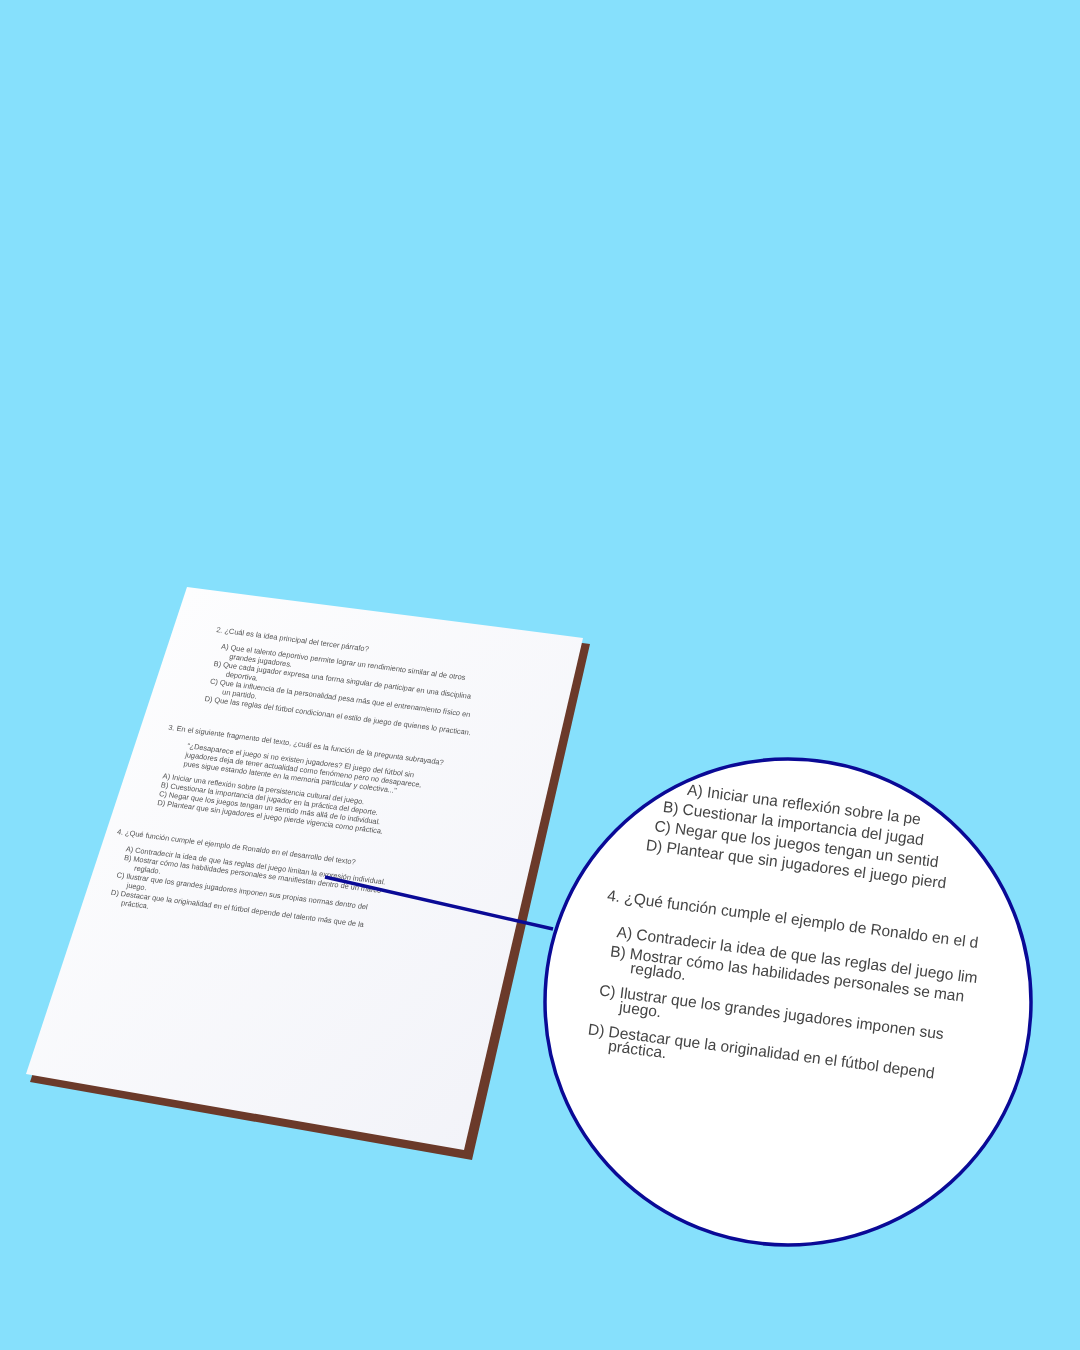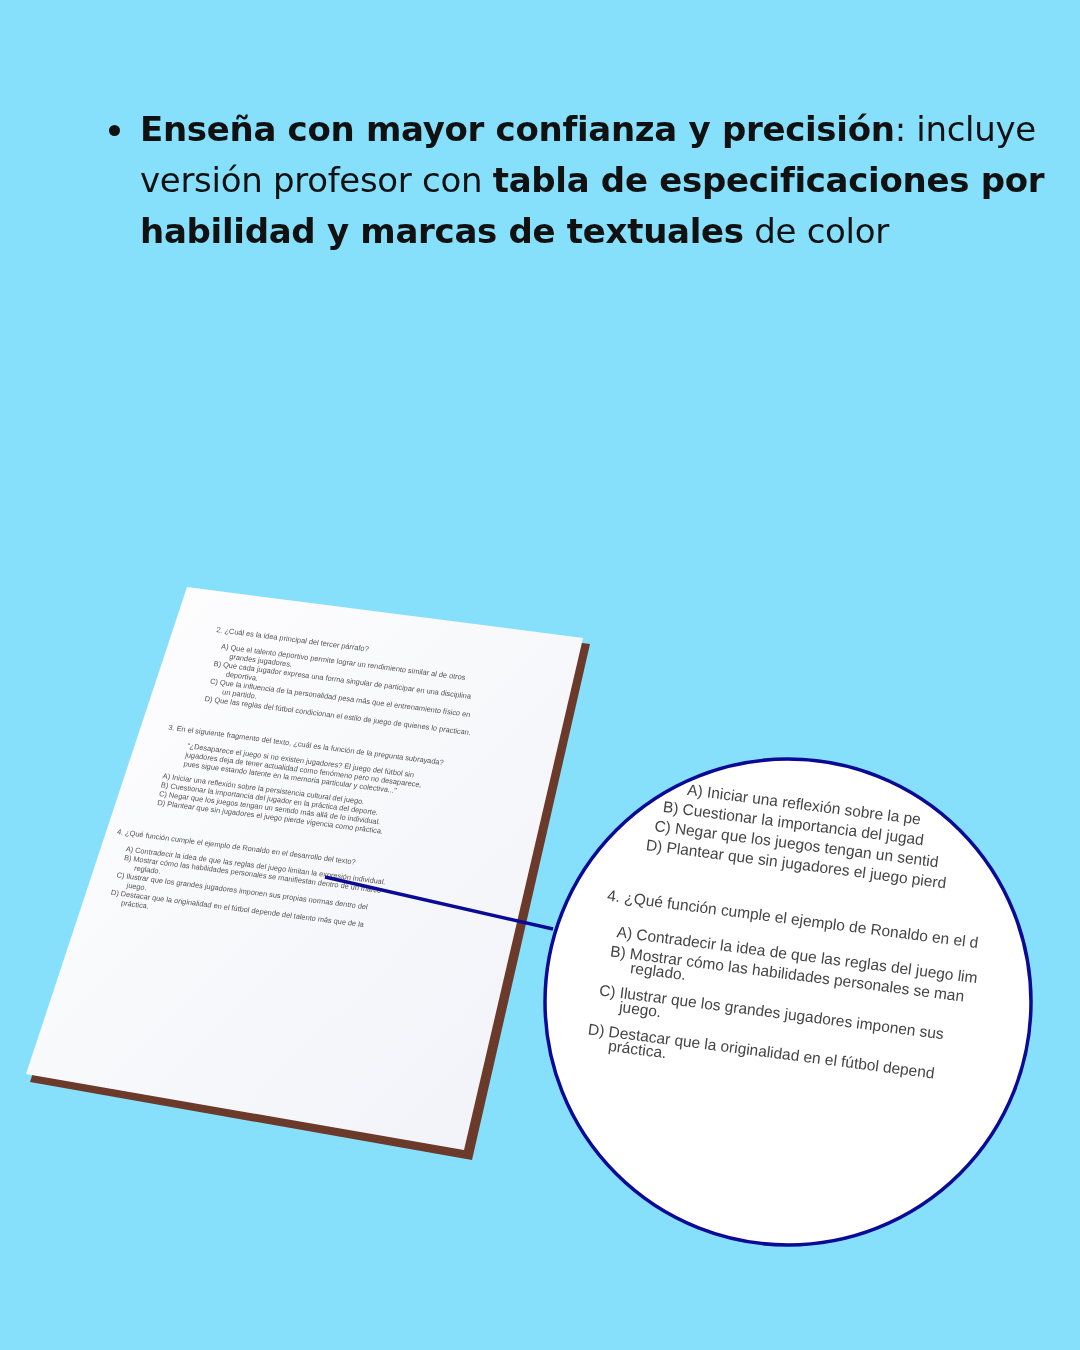--- a/index.html
+++ b/index.html
@@ -11,21 +11,20 @@
   .bullets b{font-weight:bold;}
 
   .scene{position:absolute;left:0;top:0;width:1080px;height:1350px;}
   .paper-text{font-family:"Liberation Sans",sans-serif;fill:#555;}
   .lens-text{font-family:"Liberation Sans",sans-serif;fill:#444;}
 </style>
 </head>
 <body>
 
 <ul class="bullets">
-  <li><b>Enseña con mayor confianza y precisión</b><span>: incluye versión profesor con </span><b>tabla de especificaciones por habilidad y marcas de textuales</b><span> de color</span></li>
 </ul>
 
 <svg class="scene" viewBox="0 0 1080 1350">
   <defs>
     <clipPath id="lensClip">
         <circle cx="788" cy="1002" r="243"></circle>
       </clipPath>
     <linearGradient id="paperShade" x1="0" y1="0" x2="1" y2="1">
       <stop offset="0" stop-color="#ffffff"></stop>
       <stop offset="1" stop-color="#f1f2f8"></stop>

